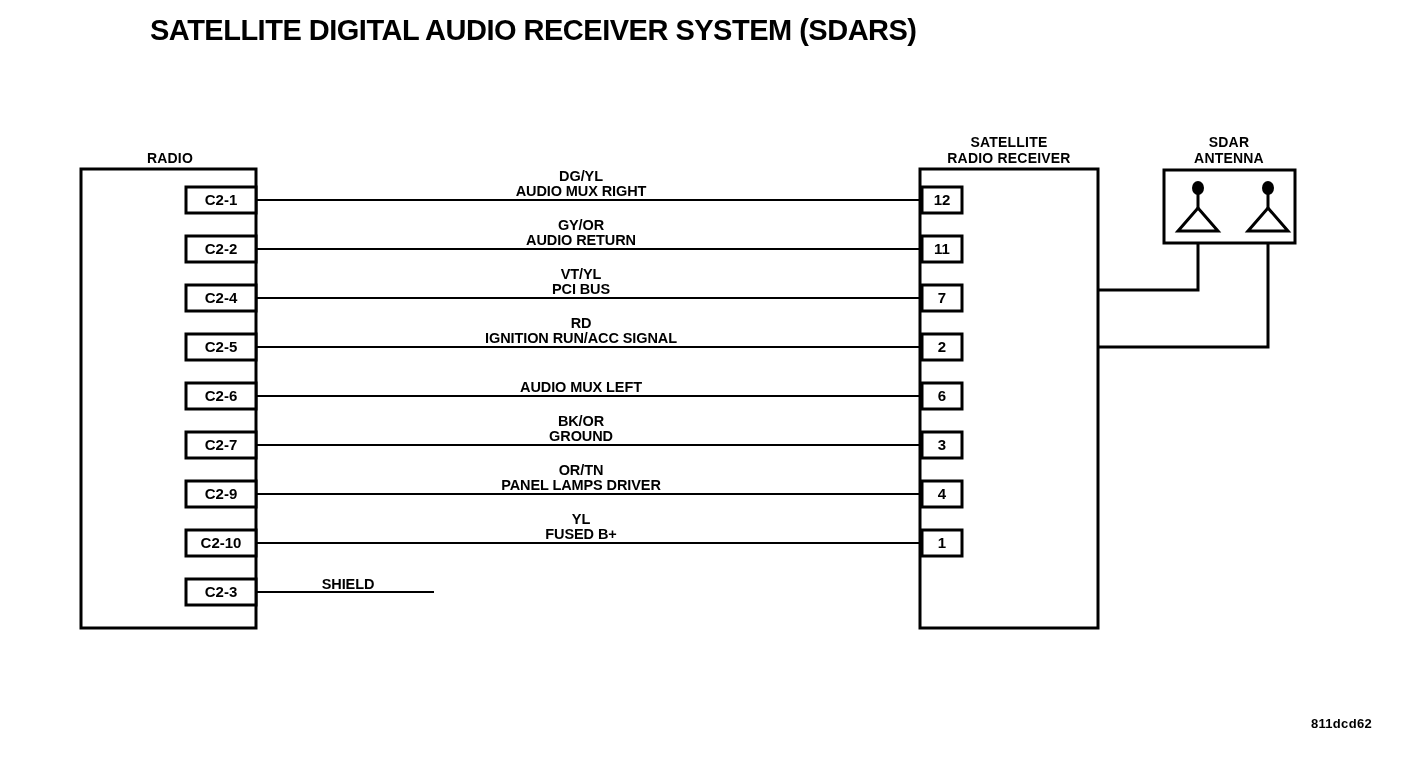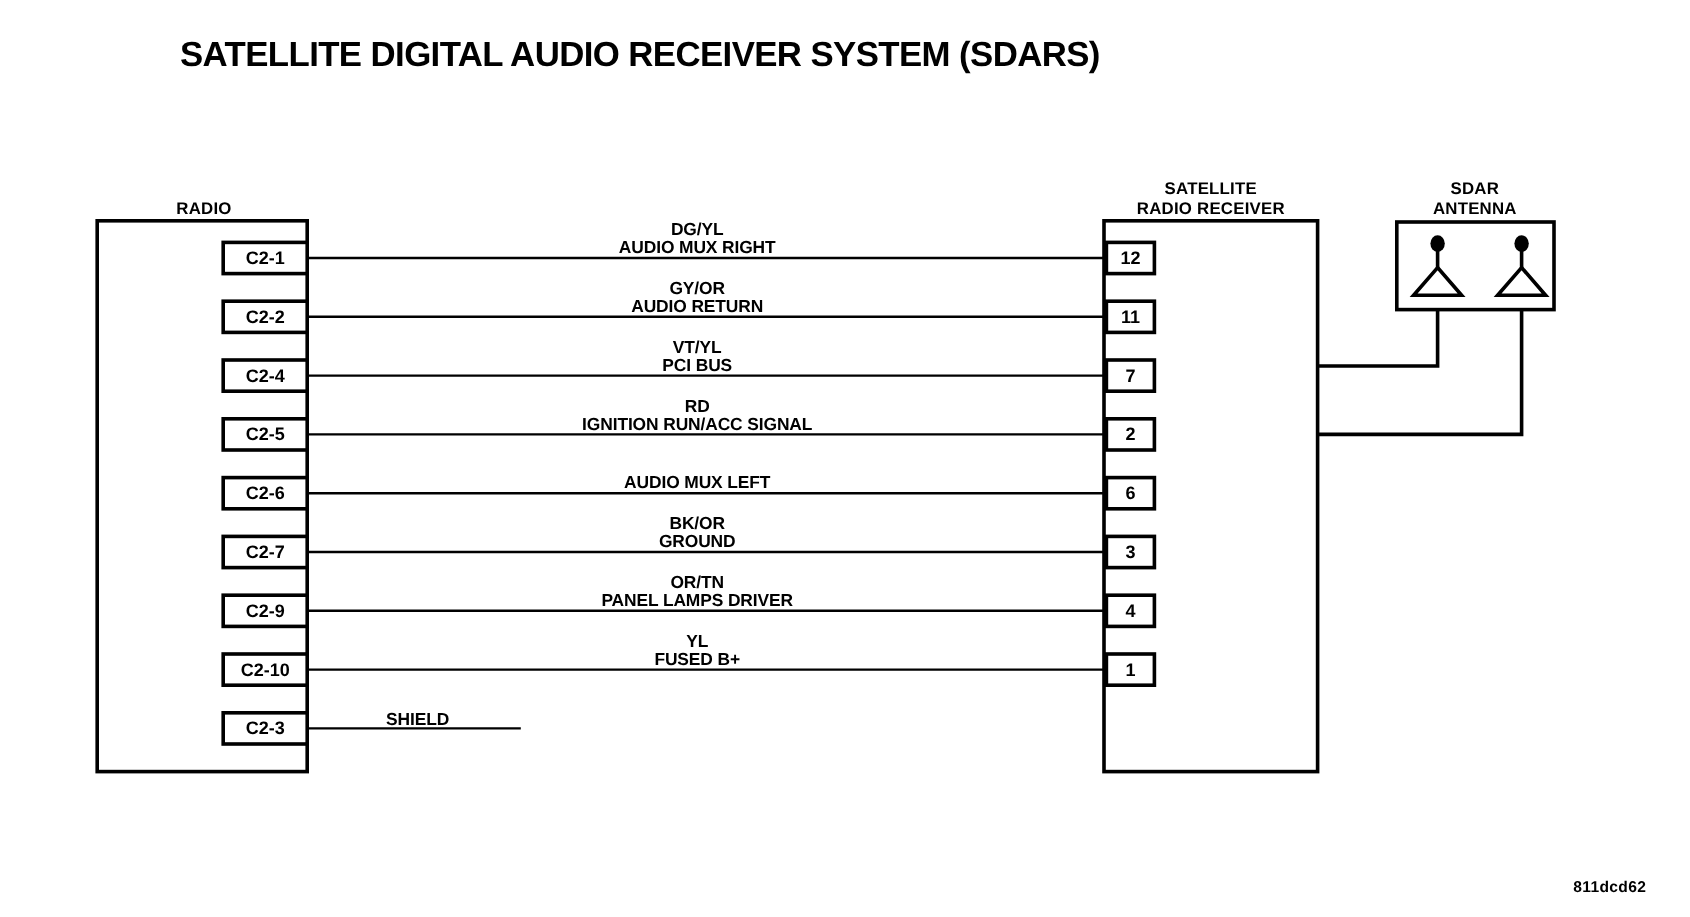--- a/index.html
+++ b/index.html
@@ -11,21 +11,20 @@
     width: 1408px;
     height: 764px;
     font-family: "Liberation Sans", sans-serif;
     color: #000000;
     overflow: hidden;
   }
   #diagram-root {
     position: relative;
     width: 1408px;
     height: 552px;
-    margin-top: 15px;
   }
   svg.sheet {
     position: absolute;
     top: 0;
     left: 0;
     width: 1408px;
     height: 764px;
   }
   .box-outline {
     stroke: #000000;

